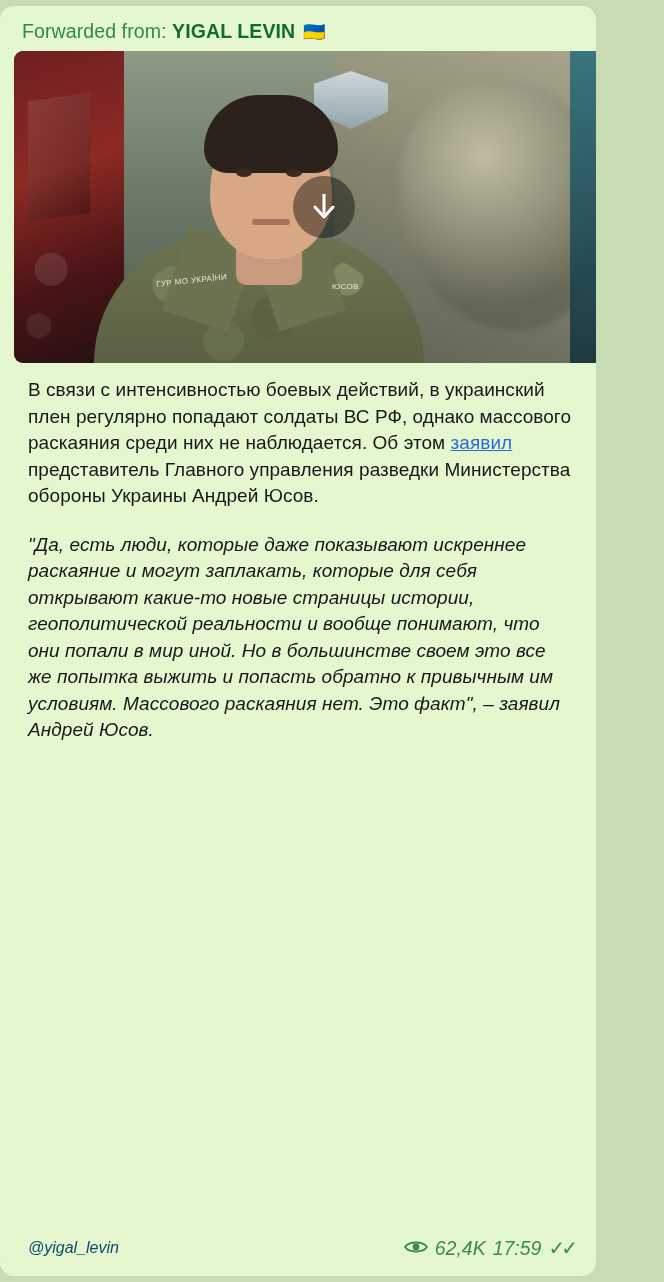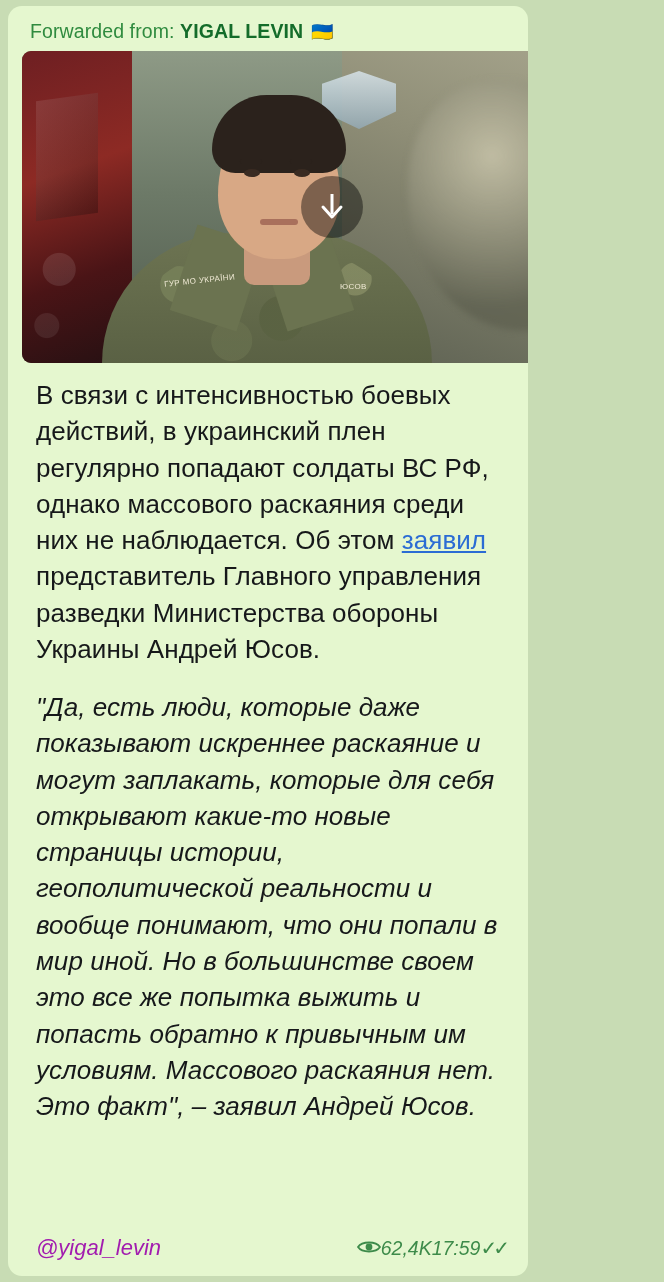--- a/index.html
+++ b/index.html
@@ -8,23 +8,23 @@
     background: #c8dcb4;
   }
   body {
     width: 664px;
     height: 1282px;
     font-family: "Liberation Sans", sans-serif;
     overflow: hidden;
   }
   .message-bubble {
     position: absolute;
-    left: 8px;
+    left: 0;
     top: 6px;
-    width: 520px;
+    width: 596px;
     height: 1270px;
     background: #e5f7cf;
     border-radius: 14px;
     box-sizing: border-box;
     overflow: hidden;
   }
   .forward-header {
     padding: 14px 18px 8px 22px;
     font-size: 19.5px;
     color: #1f7a33;
@@ -212,21 +212,21 @@
     background: rgba(0,0,0,0.42);
     display: flex;
     align-items: center;
     justify-content: center;
   }
   .dl-button svg { display: block; }
 
   
   .msg-text {
     padding: 14px 22px 0 28px;
-    font-size: 26px;
+    font-size: 19px;
     line-height: 1.395;
     color: #16181a;
     letter-spacing: 0.05px;
   }
   .msg-text p { margin: 0 0 22px 0; }
   .msg-text p:last-child { margin-bottom: 0; }
   .msg-text a {
     color: #2b6cd4;
     text-decoration: underline;
   }
@@ -236,27 +236,28 @@
   .footer {
     position: absolute;
     left: 0; right: 0; bottom: 0;
     height: 56px;
     padding: 0 22px 0 28px;
     display: flex;
     align-items: center;
     justify-content: space-between;
   }
   .channel-link {
-    font-size: 22px;
-    color: #a21caf;
+    font-size: 16px;
+    color: #0c4a6e;
     font-style: italic;
   }
   .meta {
     display: flex;
     align-items: center;
+    gap: 7px;
     font-size: 19.5px;
     font-style: italic;
     color: #3d8b4a;
   }
   .meta .eye-icon { display: block; }
   .checks {
     letter-spacing: -4px;
     font-style: normal;
     font-size: 20px;
     color: #3d8b4a;

